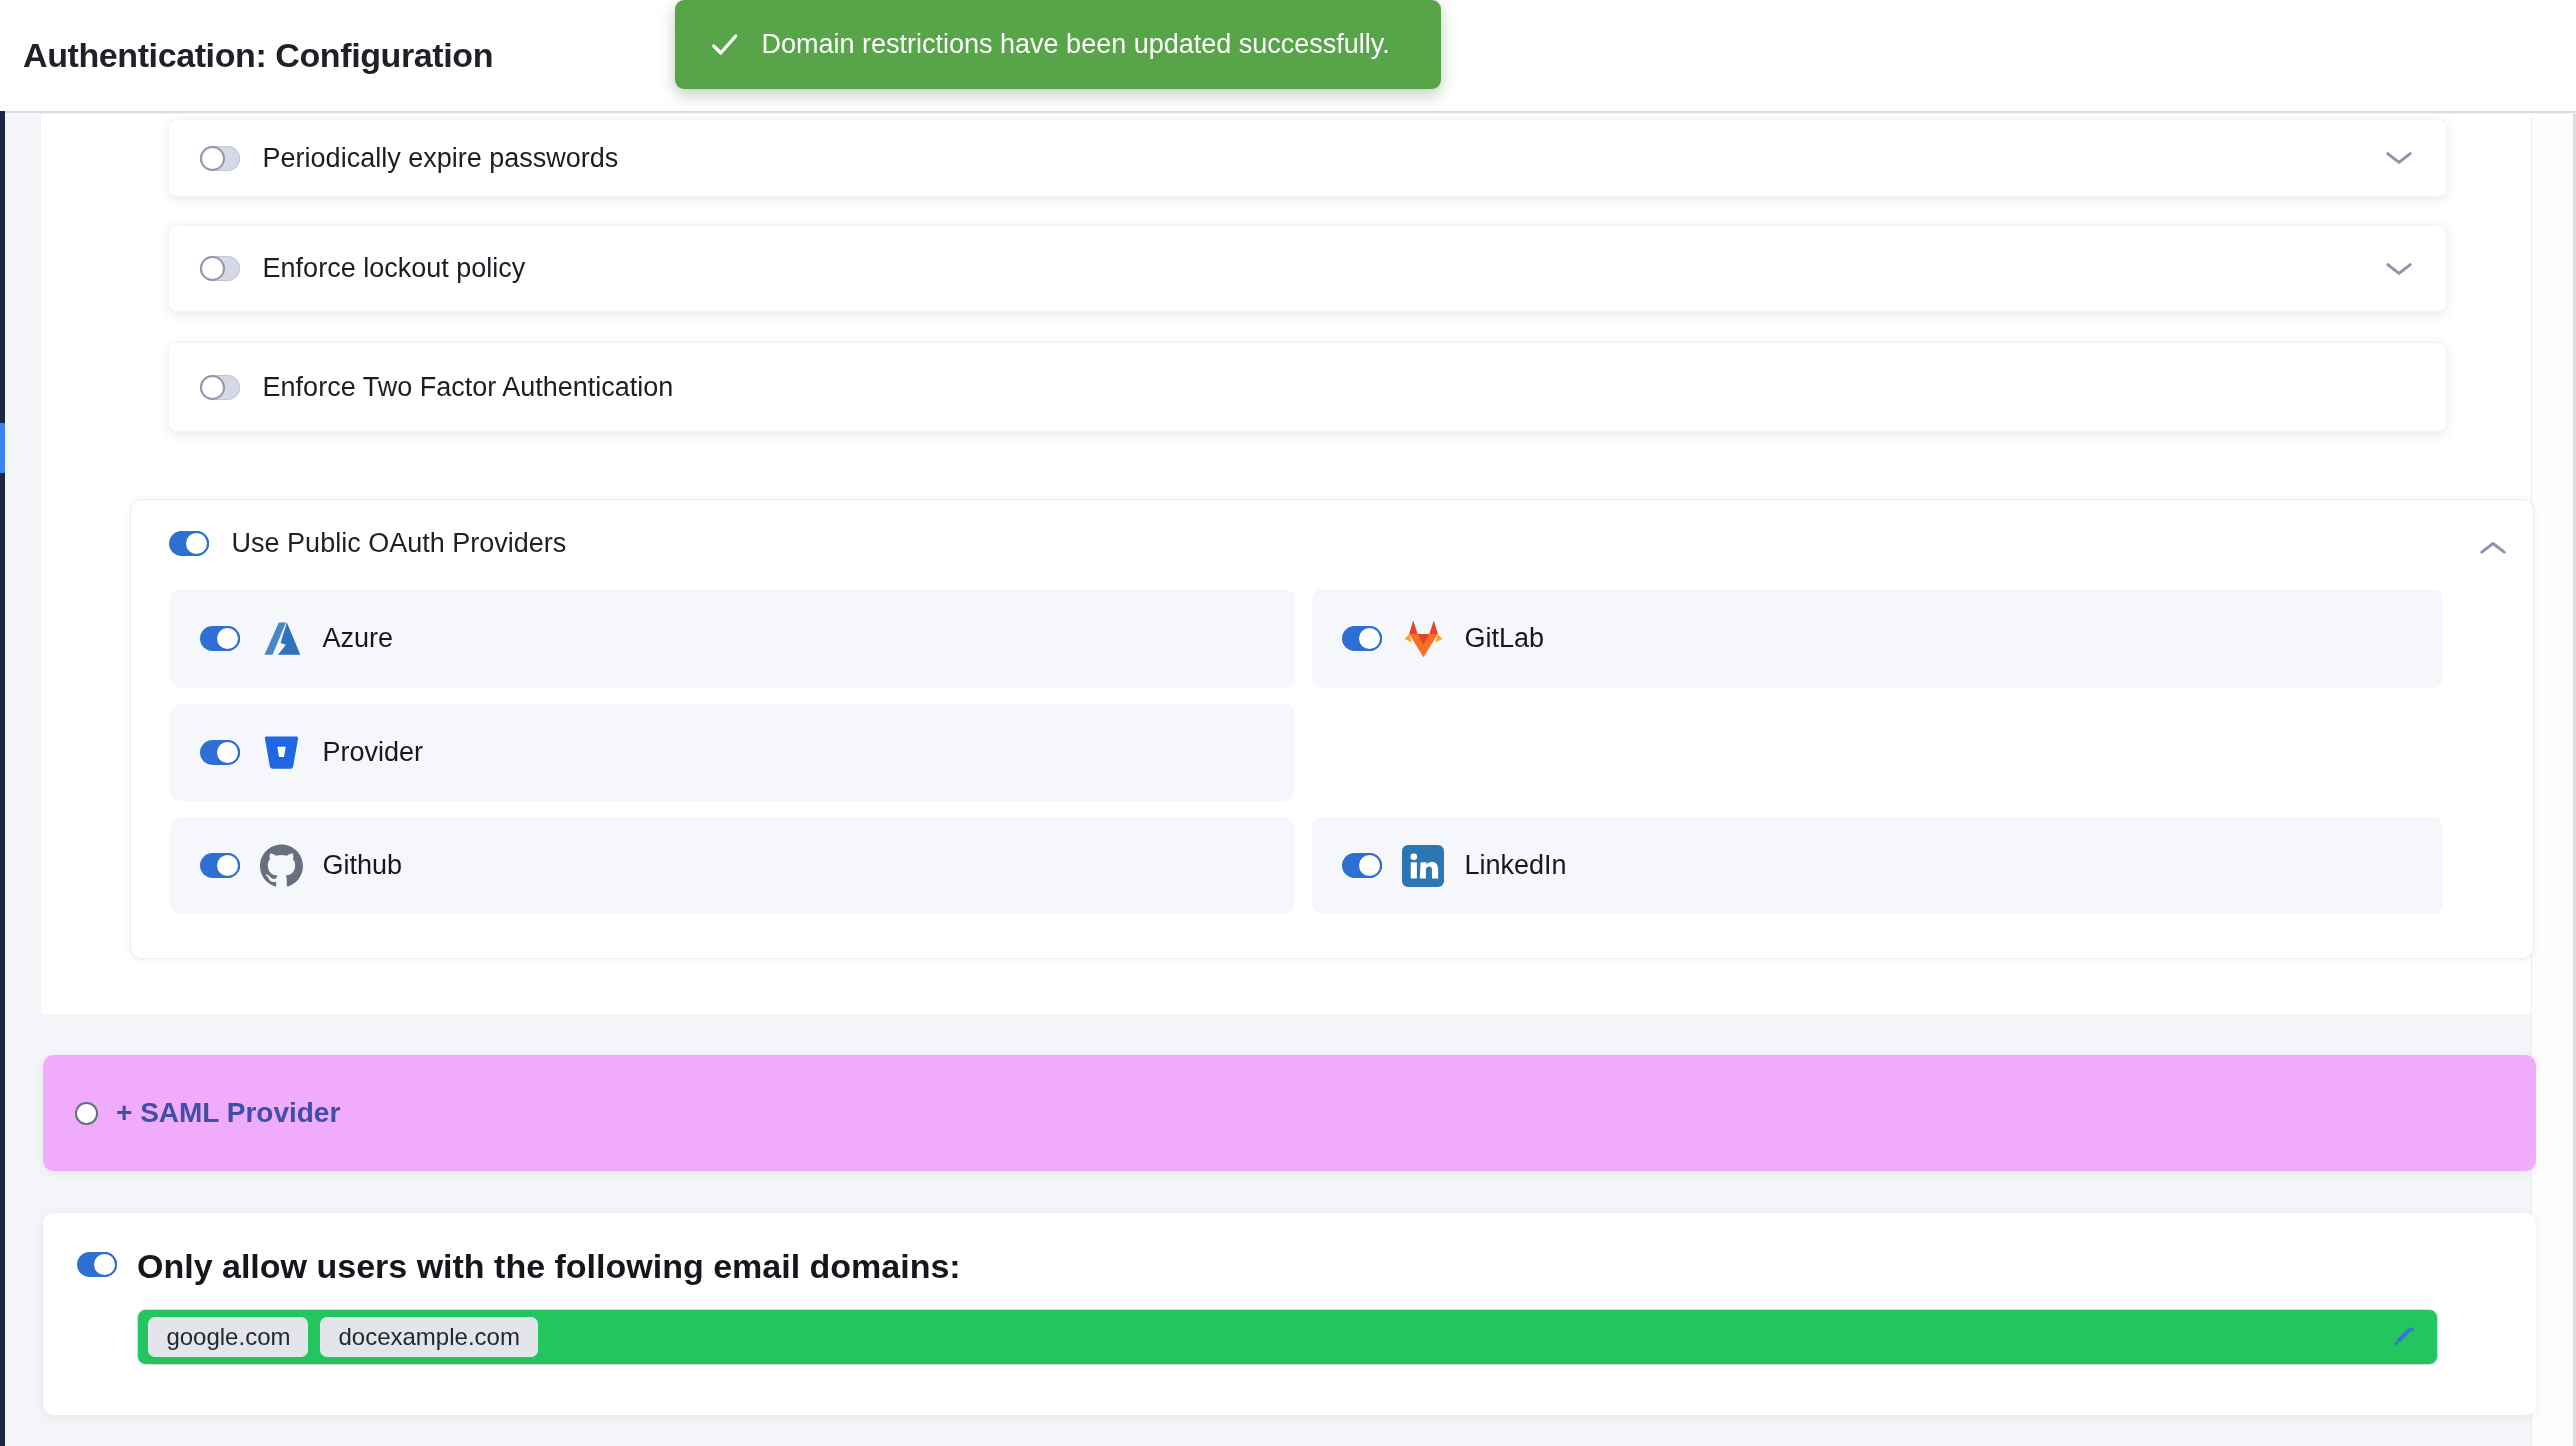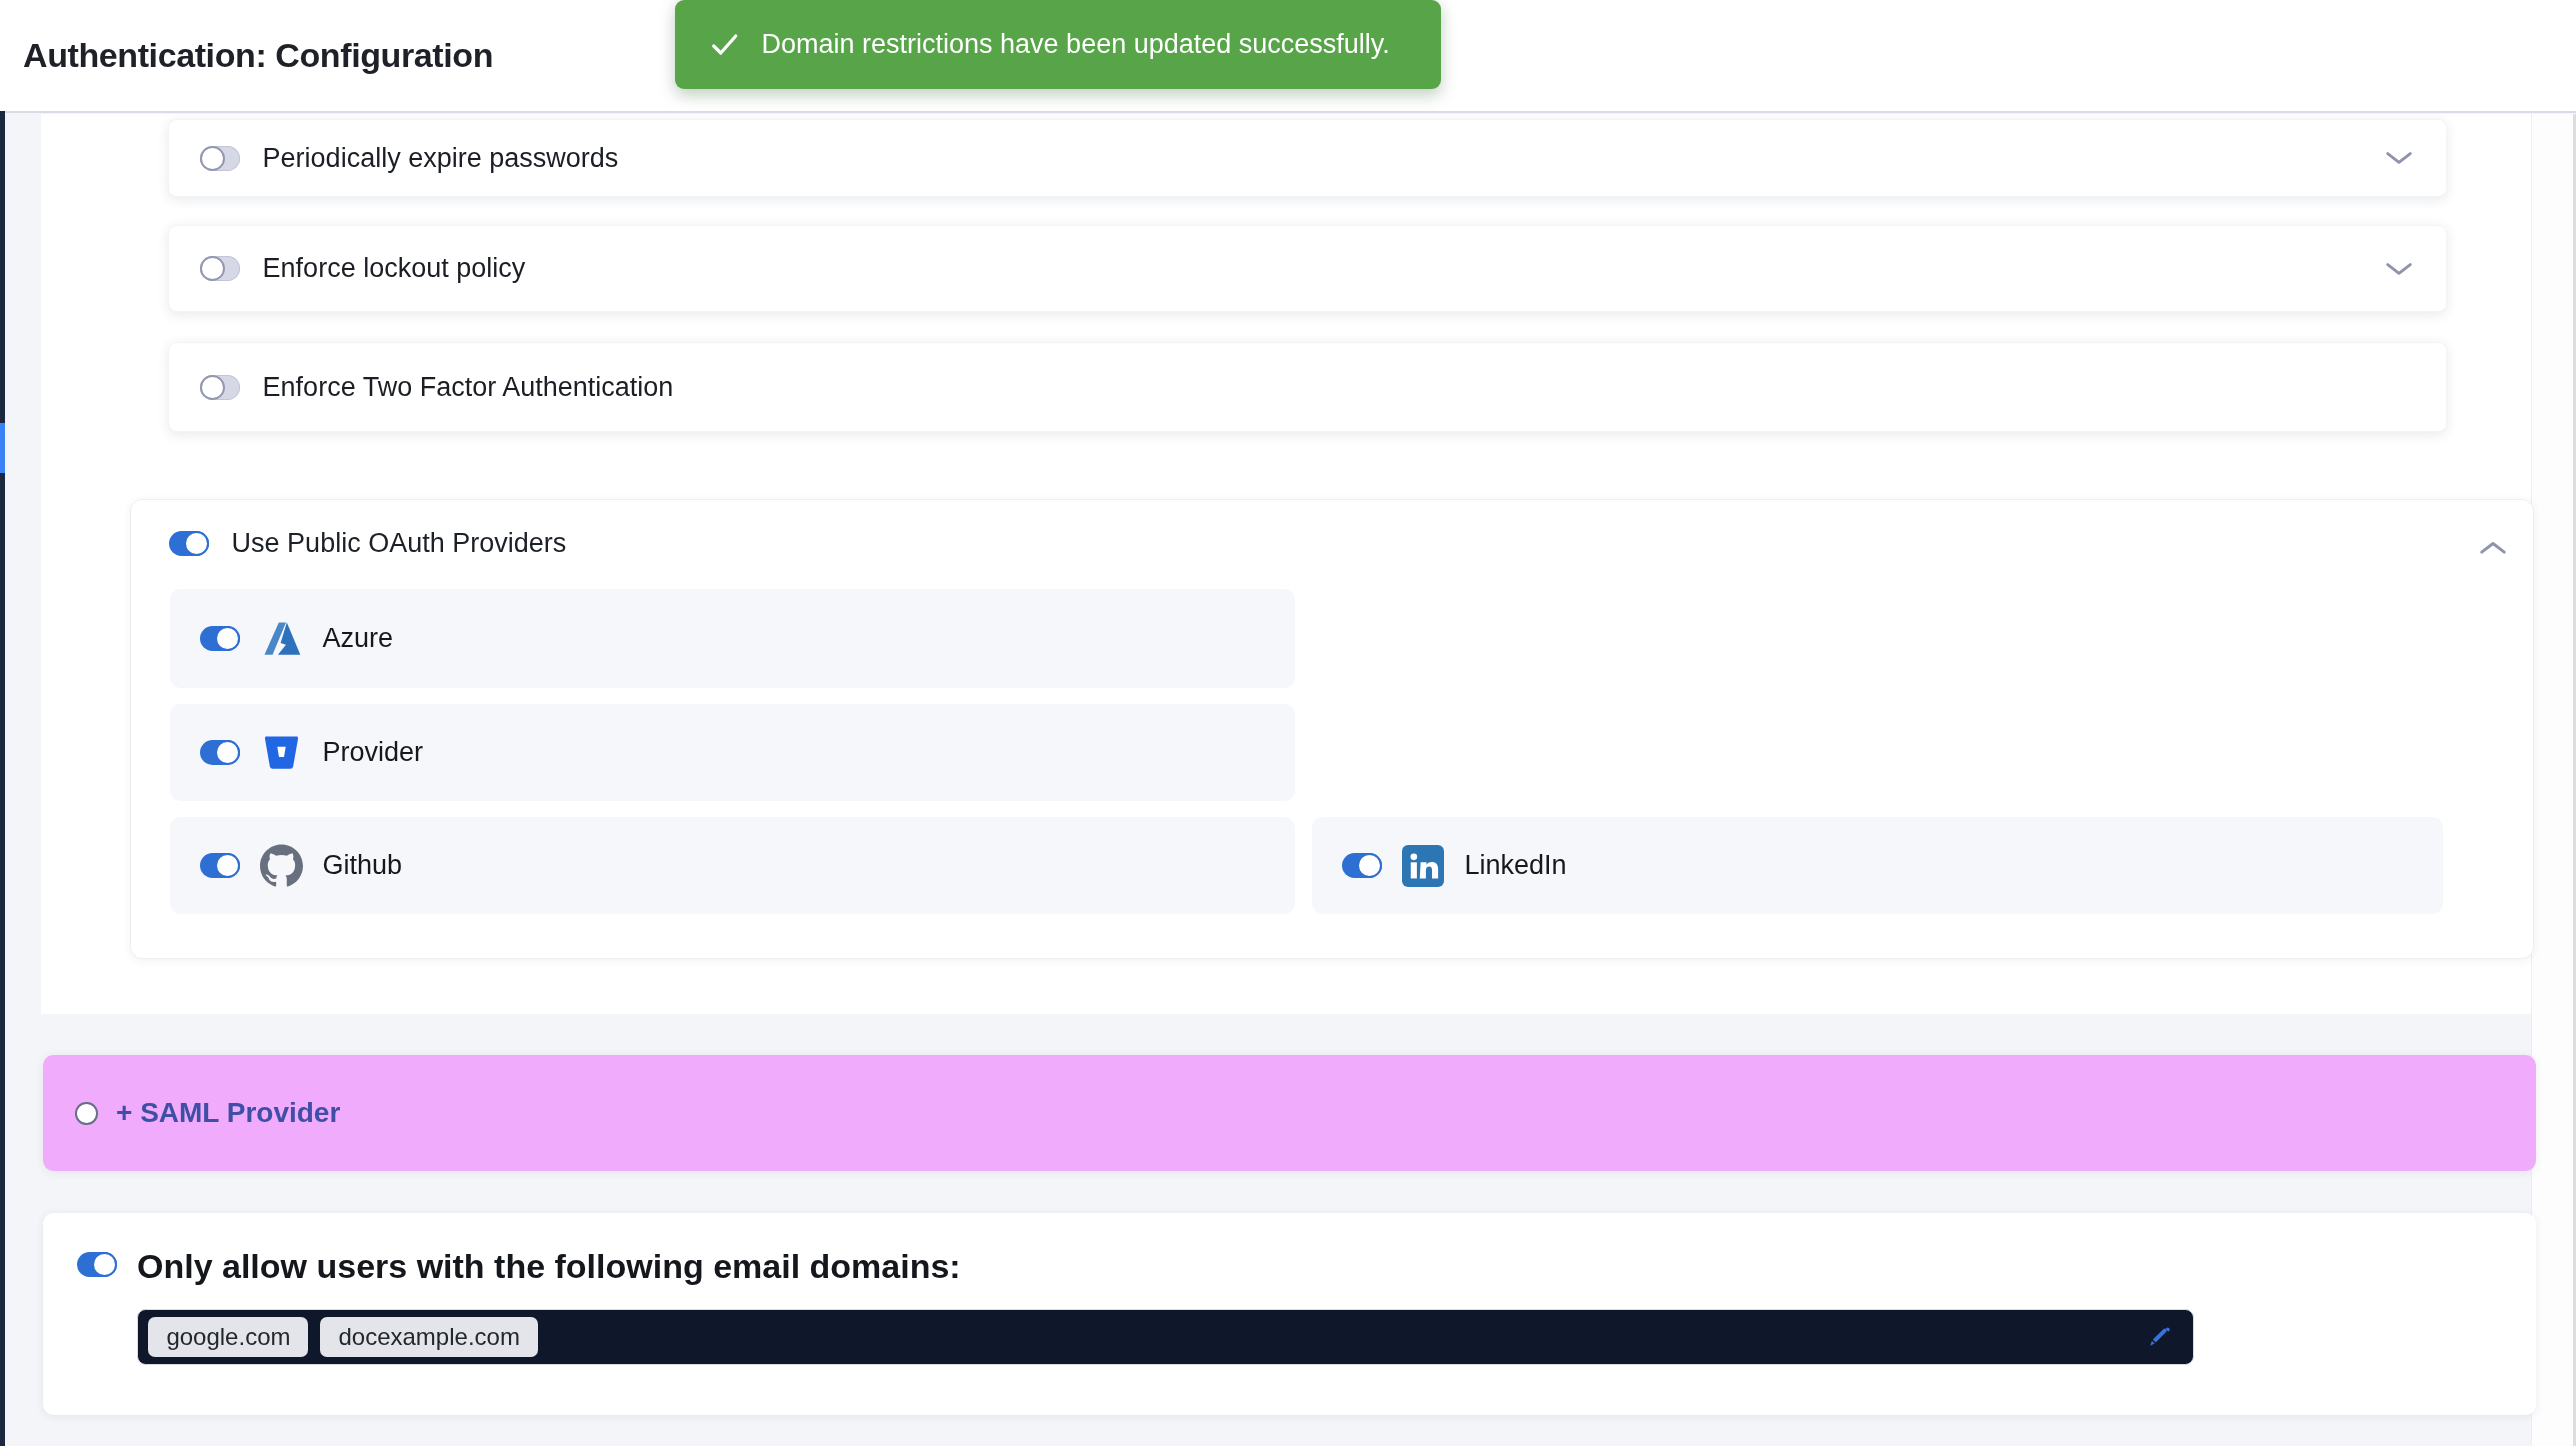--- a/index.html
+++ b/index.html
@@ -87,21 +87,21 @@
   .panel-email{
     position:absolute;left:43px;top:1213px;width:2493px;height:202px;background:#ffffff;
     border-radius:10.4px;box-shadow:0 1.7px 8.7px rgba(40,50,80,.08);
   }
   .panel-email .tg{position:absolute;left:34px;top:39px;}
   .email-label{
     position:absolute;left:94px;top:36px;height:35px;line-height:35px;
     font-size:34px;font-weight:700;color:#14171c;
   }
   .domains-input{
-    position:absolute;left:94px;top:96px;width:2057px;height:56px;background:#0f172a;
+    position:absolute;left:94px;top:96px;width:2301px;height:56px;background:#22c55e;
     border:1.7px solid #d9dce3;border-radius:8.7px;box-sizing:border-box;
     display:flex;align-items:center;padding-left:10.4px;gap:12px;
   }
   .tag{
     background:#e3e5ea;border-radius:7px;padding:6px 18px;
     font-size:24px;color:#23272e;white-space:nowrap;
   }
   .pencil-btn{position:absolute;right:19px;top:50%;transform:translateY(-50%);width:31px;height:31px;display:flex;align-items:center;justify-content:center;cursor:pointer;}
 </style>
 </head>
@@ -171,20 +171,36 @@
         </div>
       <div class="picon">
         <svg width="43" height="43" viewBox="0 0 48 48">
           <polygon fill="#4a87c7" points="21,6 29,6 14,42 5,42"></polygon>
           <polygon fill="#2e71bc" points="30,6 45,42 20,42 29,31 23,29"></polygon>
         </svg>
       </div>
       <div class="label">Azure</div>
     </div>
 
+    <div class="prow c2 r1">
+      <div class="tg on">
+          <div class="knob"></div>
+        </div>
+      <div class="picon">
+        <svg width="43" height="43" viewBox="0 0 48 48">
+          <polygon fill="#e24329" points="8,19 12.5,4 17.5,19"></polygon>
+          <polygon fill="#e24329" points="30.5,19 35.5,4 40,19"></polygon>
+          <polygon fill="#fc6d26" points="8,19 40,19 24,45"></polygon>
+          <polygon fill="#e24329" points="17.5,19 30.5,19 24,31"></polygon>
+          <polygon fill="#fca326" points="8,19 11,28.5 3,24.5"></polygon>
+          <polygon fill="#fca326" points="40,19 45,24.5 37,28.5"></polygon>
+        </svg>
+      </div>
+      <div class="label">GitLab</div>
+    </div>
 
     <div class="prow c1 r2">
       <div class="tg on">
           <div class="knob"></div>
         </div>
       <div class="picon">
         <svg width="43" height="43" viewBox="0 0 48 48">
           <path fill="#2166e3" d="M8 6 h32 a2.4 2.4 0 0 1 2.4 2.9 L37 39.5 a3.2 3.2 0 0 1 -3.2 2.5 H14.2 a3.2 3.2 0 0 1 -3.2 -2.5 L5.6 8.9 A2.4 2.4 0 0 1 8 6 Z"></path>
           <path fill="#ffffff" d="M19.3 17.5 h9.4 l-1.9 11.5 h-5.6 Z"></path>
         </svg>

